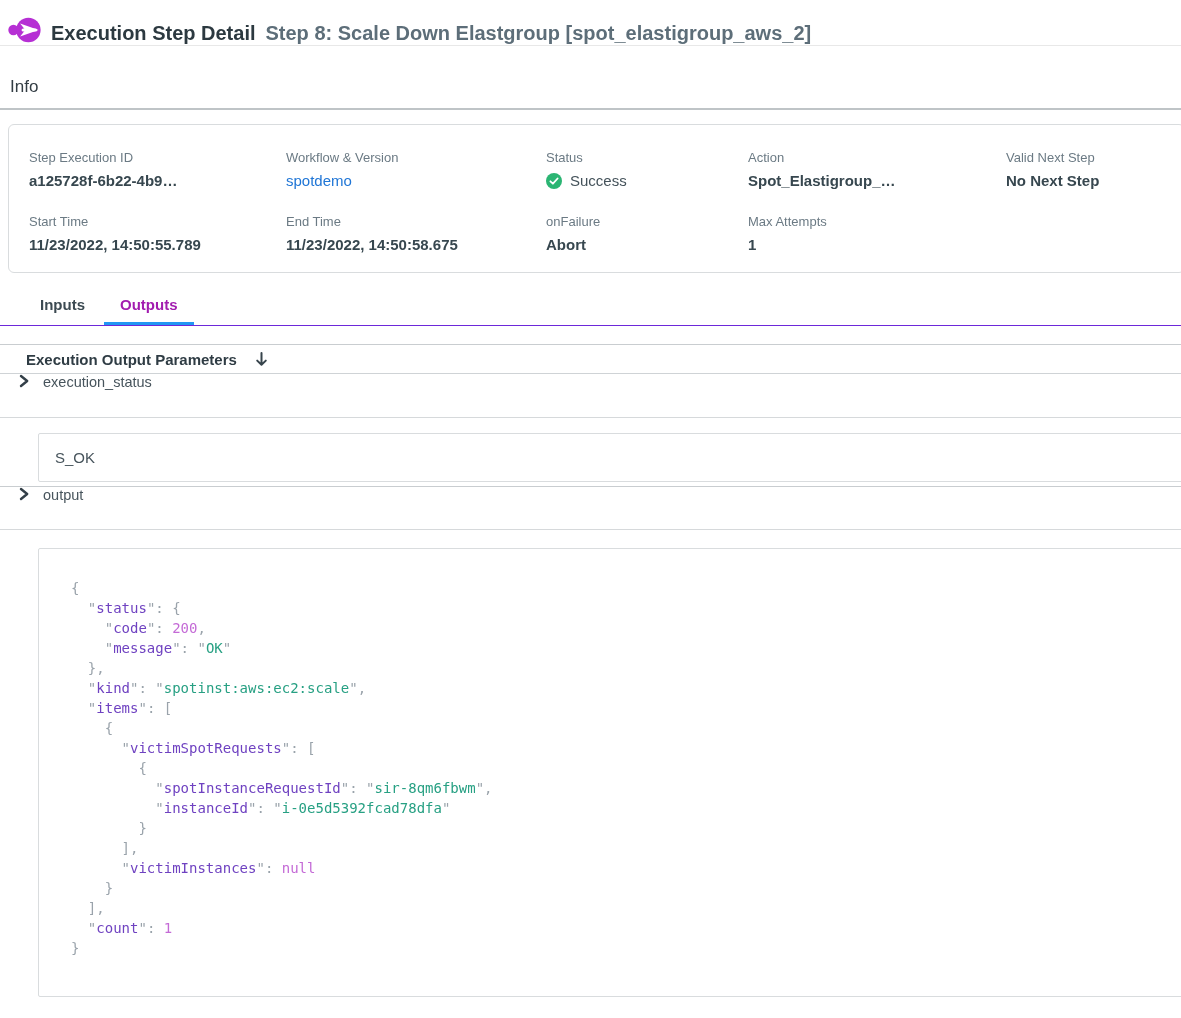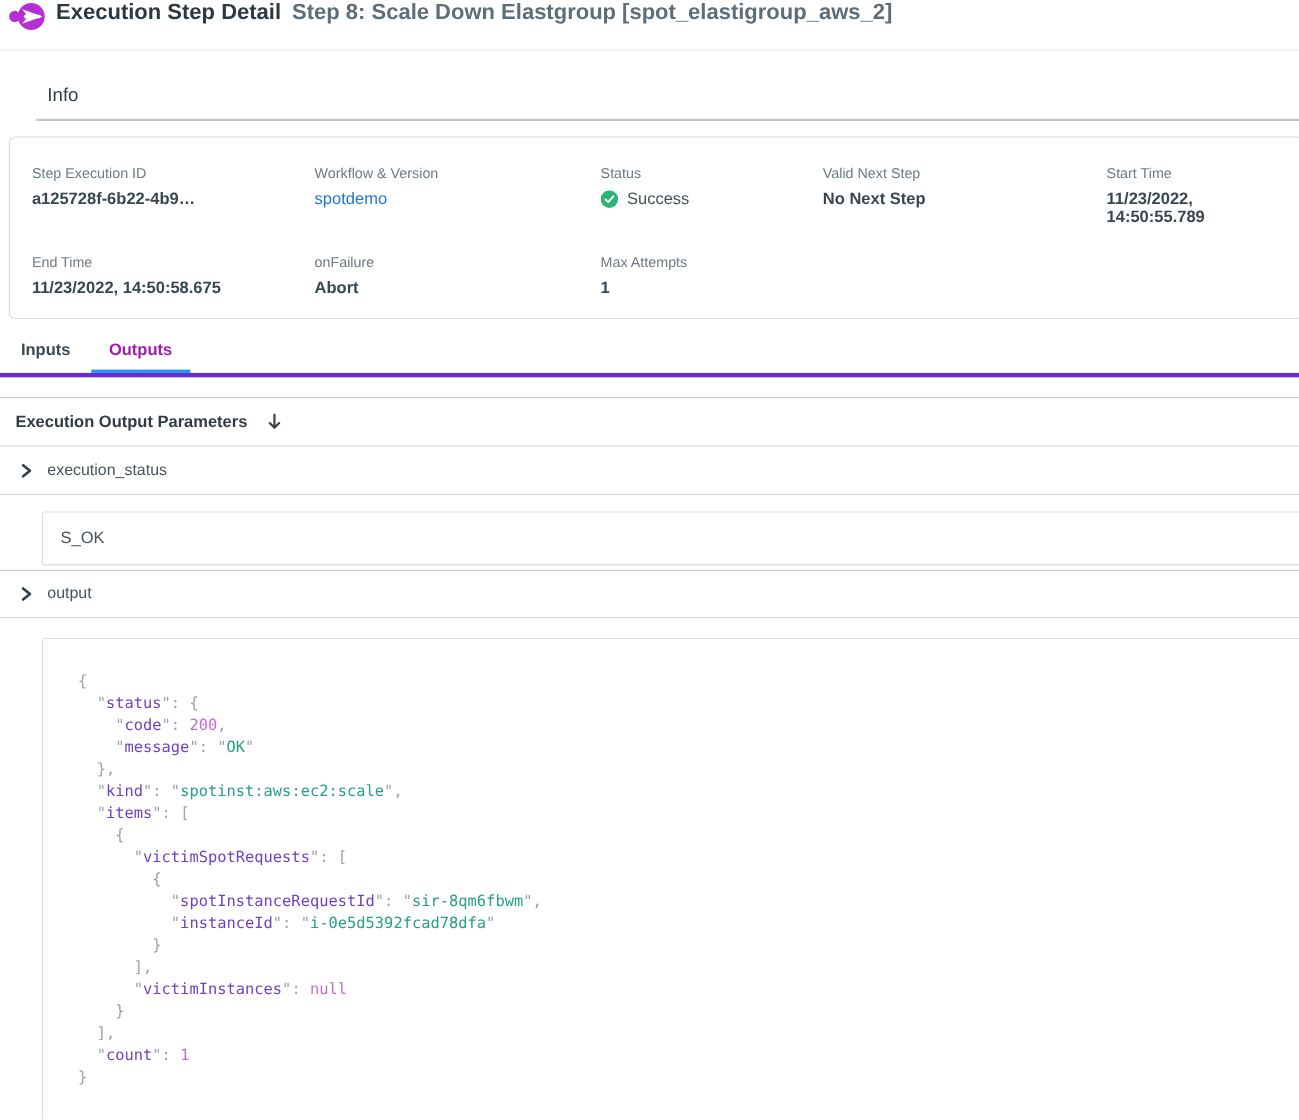--- a/index.html
+++ b/index.html
@@ -6,33 +6,33 @@
   * { box-sizing: border-box; margin: 0; padding: 0; }
   html, body { width: 1181px; height: 1018px; overflow: hidden; }
   body {
     font-family: "Liberation Sans", sans-serif;
     background: #ffffff;
     color: #37474f;
   }
 
   
   .topbar {
-    display: flex; align-items: flex-start;
+    display: flex; align-items: flex-end;
     height: 46px; padding: 0 12px 0 8px;
     border-bottom: 1px solid #e8e8e8;
   }
   .logo { width: 33px; height: 30px; margin-right: 10px; flex: 0 0 auto; }
   .topbar-title { font-size: 20px; font-weight: 700; color: #2c3940; margin-right: 10px; white-space: nowrap; }
   .topbar-subtitle { font-size: 20px; font-weight: 700; color: #5d6e79; white-space: nowrap; }
 
   
   .info-head {
     margin-top: 31px; padding: 0 0 11px 10px;
     border-bottom: 2px solid #bfc4c7;
-    font-size: 17px; font-weight: 400; color: #333d44; margin-left: 33px;
+    font-size: 17px; font-weight: 400; color: #333d44;
   }
 
   
   .card {
     margin: 14px -4px 0 8px;
     border: 1px solid #d9dcde;
     border-radius: 6px;
     padding: 15px 20px 19px 20px;
     display: grid;
     grid-template-columns: 257px 260px 202px 258px 1fr;
@@ -40,50 +40,50 @@
   }
   .flabel { font-size: 13px; color: #6b7a84; margin-bottom: 7px; margin-top: 10px; }
   .fvalue { font-size: 15px; font-weight: 700; color: #37474f; }
   .fvalue.link { color: #2076d6; font-weight: 400; cursor: pointer; }
   .fvalue.status { display: flex; align-items: center; font-weight: 400; color: #44525a; }
   .fvalue.status svg { margin-right: 8px; }
 
   
   .tabs {
     display: flex; align-items: flex-end;
-    margin-top: 17px; padding-left: 19px;
-    border-bottom: 4px solid #6d28d9;
+    margin-top: 17px; padding-left: 40px;
+    border-bottom: 1px solid #6d28d9;
     height: 36px;
   }
   .tab {
     font-size: 15px; font-weight: 700; color: #3c4a52;
     padding: 0 0 12px 0; cursor: pointer; white-space: nowrap;
   }
   .tab + .tab { margin-left: 19px; }
   .tab.active {
     color: #a21caf;
     padding: 0 16px 9px 16px;
     border-bottom: 3px solid #2196f3;
   }
 
   
   .params-header {
     margin-top: 18px;
     border-top: 1px solid #c9cdd0;
     border-bottom: 1px solid #cfd3d6;
-    height: 45px;
+    height: 30px;
     display: flex; align-items: center;
-    padding-left: 14px;
+    padding-left: 26px;
     font-size: 15px; font-weight: 700; color: #2f3c44;
   }
   .params-header .arrow { margin-left: 17px; cursor: pointer; display: inline-flex; }
 
   .param-row {
     height: 44px;
-    display: flex; align-items: center;
+    display: flex; align-items: flex-start;
     padding-left: 18px;
     border-bottom: 1px solid #d6d9db;
     cursor: pointer;
   }
   .param-row.bordered-top { border-top: 1px solid #c9cdd0; }
   .param-row .chev { display: inline-flex; margin-right: 13px; }
   .param-name { font-size: 14.5px; color: #47545c; }
 
   
   .value-box {
@@ -143,20 +143,24 @@
     <div class="flabel">Status</div>
     <div class="fvalue status">
       <svg width="16" height="16" viewBox="0 0 16 16">
         <circle cx="8" cy="8" r="8" fill="#2bb573"></circle>
         <path d="M4.4 8.3 L6.9 10.7 L11.6 5.5" stroke="#ffffff" stroke-width="1.8" fill="none" stroke-linecap="round" stroke-linejoin="round"></path>
       </svg>
       <span>Success</span>
     </div>
   </div>
 
+  <div class="cell">
+    <div class="flabel">Action</div>
+    <div class="fvalue">Spot_Elastigroup_…</div>
+  </div>
 
   <div class="cell">
     <div class="flabel">Valid Next Step</div>
     <div class="fvalue">No Next Step</div>
   </div>
 
   <div class="cell">
     <div class="flabel">Start Time</div>
     <div class="fvalue">11/23/2022, 14:50:55.789</div>
   </div>

